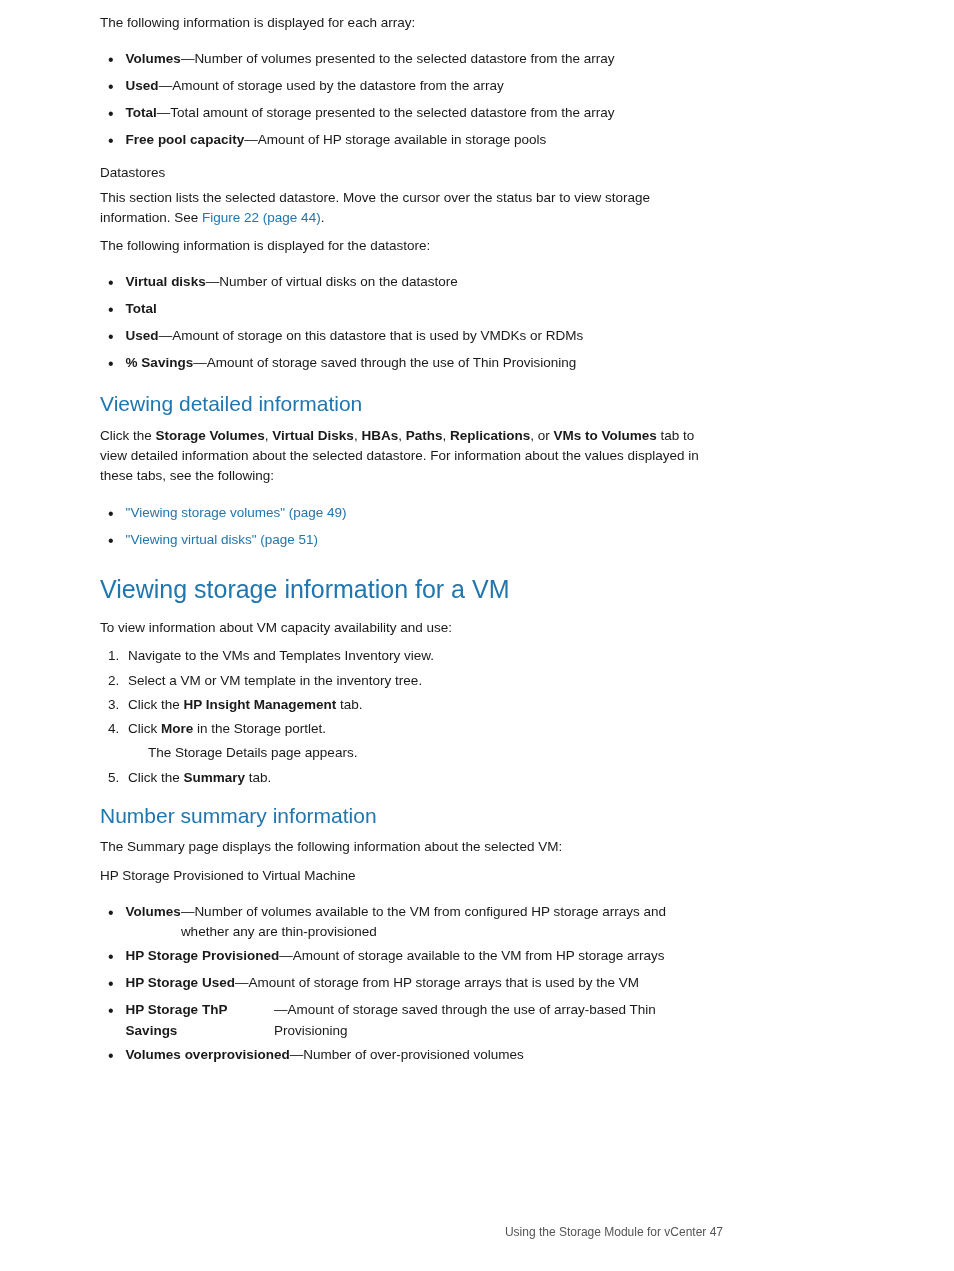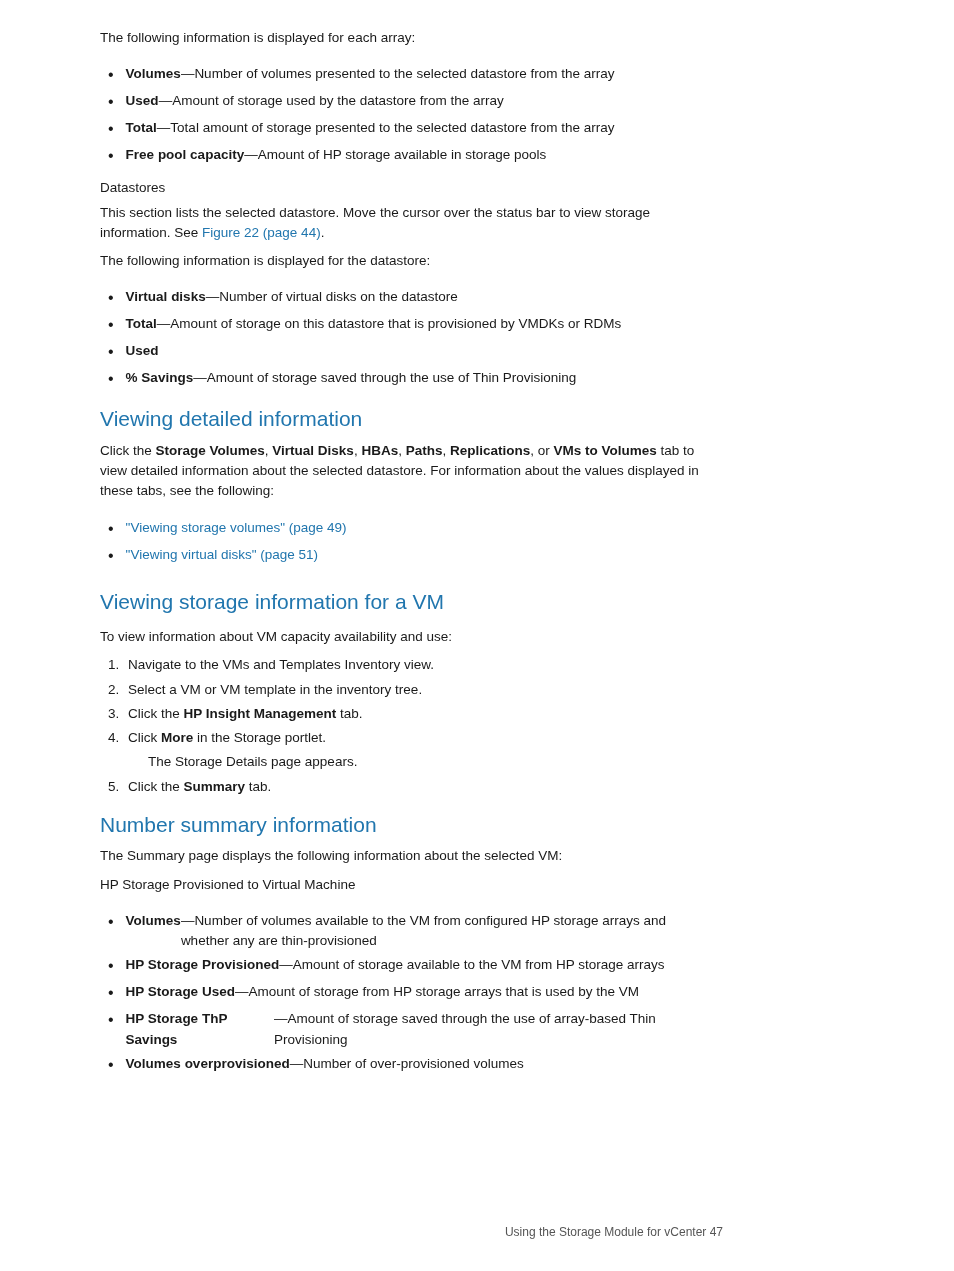--- a/index.html
+++ b/index.html
@@ -6,21 +6,21 @@
     body {
       font-family: Arial, Helvetica, sans-serif;
       font-size: 13.5px;
       color: #1a1a1a;
       background: #fff;
       line-height: 1.5;
     }
     .page-container {
       width: 788px;
       min-height: 1271px;
-      padding: 28px 80px 40px 100px;
+      padding: 13px 80px 40px 100px;
       position: relative;
     }
     .intro-text {
       margin-bottom: 10px;
     }
     ul.bullet-list {
       list-style: none;
       margin: 16px 0 10px 0;
       padding: 0;
     }
@@ -52,21 +52,21 @@
     }
     .h2-blue {
       color: #2176ae;
       font-size: 21px;
       font-weight: normal;
       margin-bottom: 6px;
       margin-top: 4px;
     }
     .h1-blue {
       color: #2176ae;
-      font-size: 21px;
+      font-size: 25px;
       font-weight: normal;
       border-top: none;
       margin-bottom: 10px;
       margin-top: 18px;
     }
     .numbered-list {
       list-style: none;
       margin: 0 0 8px 0;
       padding: 0;
     }
@@ -122,24 +122,24 @@
       <span>This section lists the selected datastore. Move the cursor over the status bar to view storage information. See </span><a class="blue-link" href="#">Figure 22 (page 44)</a><span>.</span>
     </p>
     <p class="paragraph">The following information is displayed for the datastore:</p>
     <ul class="bullet-list">
       <li>
         <span class="bold">Virtual disks</span>
           <span>—Number of virtual disks on the datastore</span>
       </li>
       <li>
         <span class="bold">Total</span>
-          <span>—Amount of storage on this datastore that is provisioned by VMDKs or RDMs</span>
       </li>
       <li>
         <span class="bold">Used</span>
+          <span>—Amount of storage on this datastore that is used by VMDKs or RDMs</span>
       </li>
       <li>
         <span class="bold">% Savings</span>
           <span>—Amount of storage saved through the use of Thin Provisioning</span>
       </li>
     </ul>
   </div>
 
   <div class="section-block">
     <h2 class="h2-blue">Viewing detailed information</h2>

